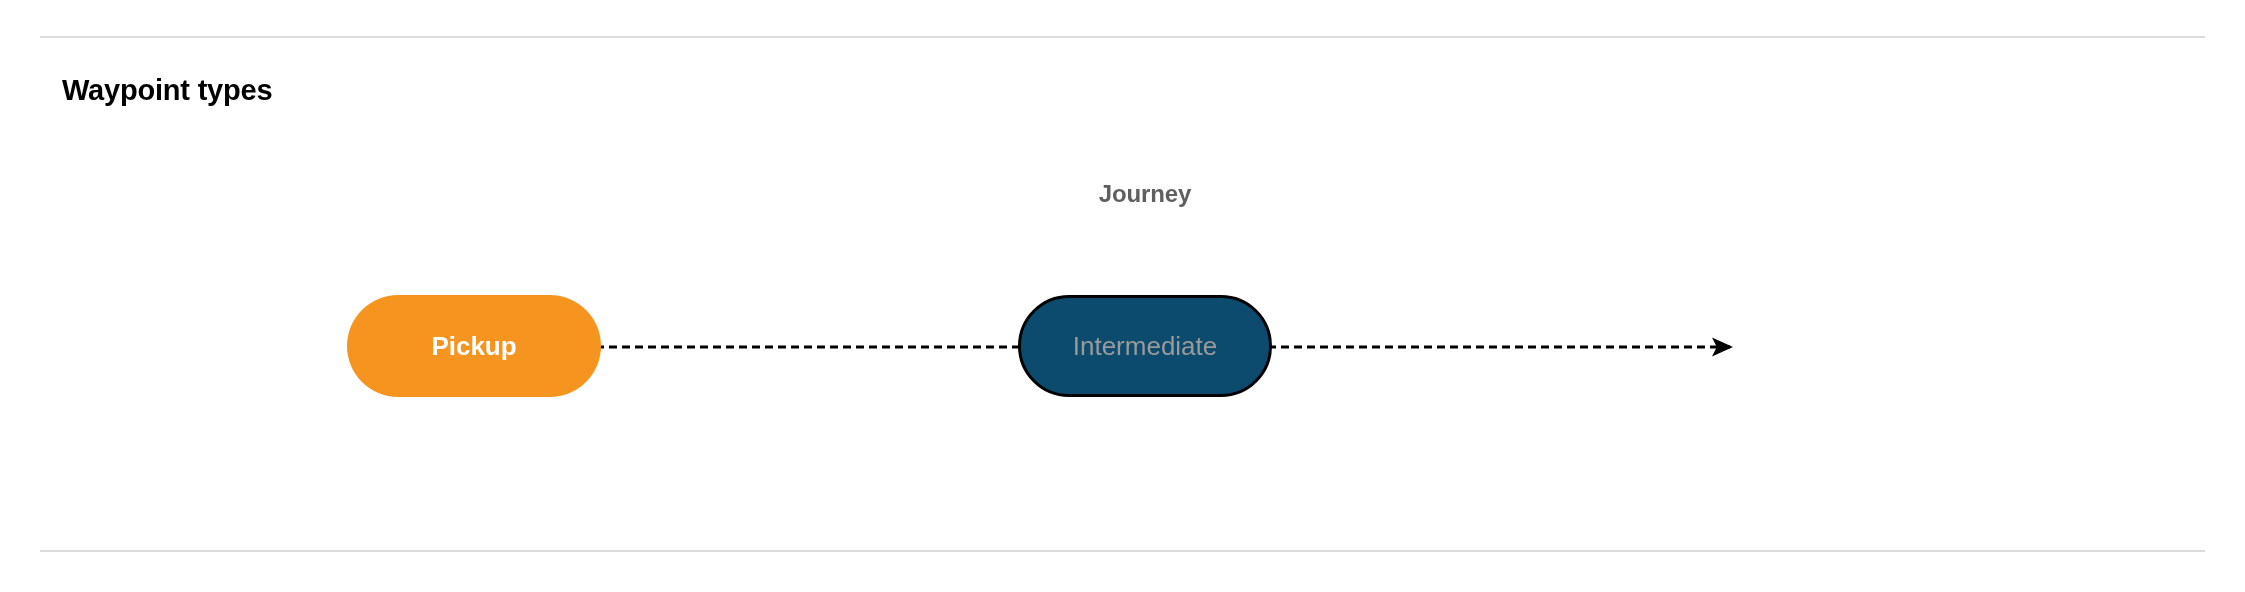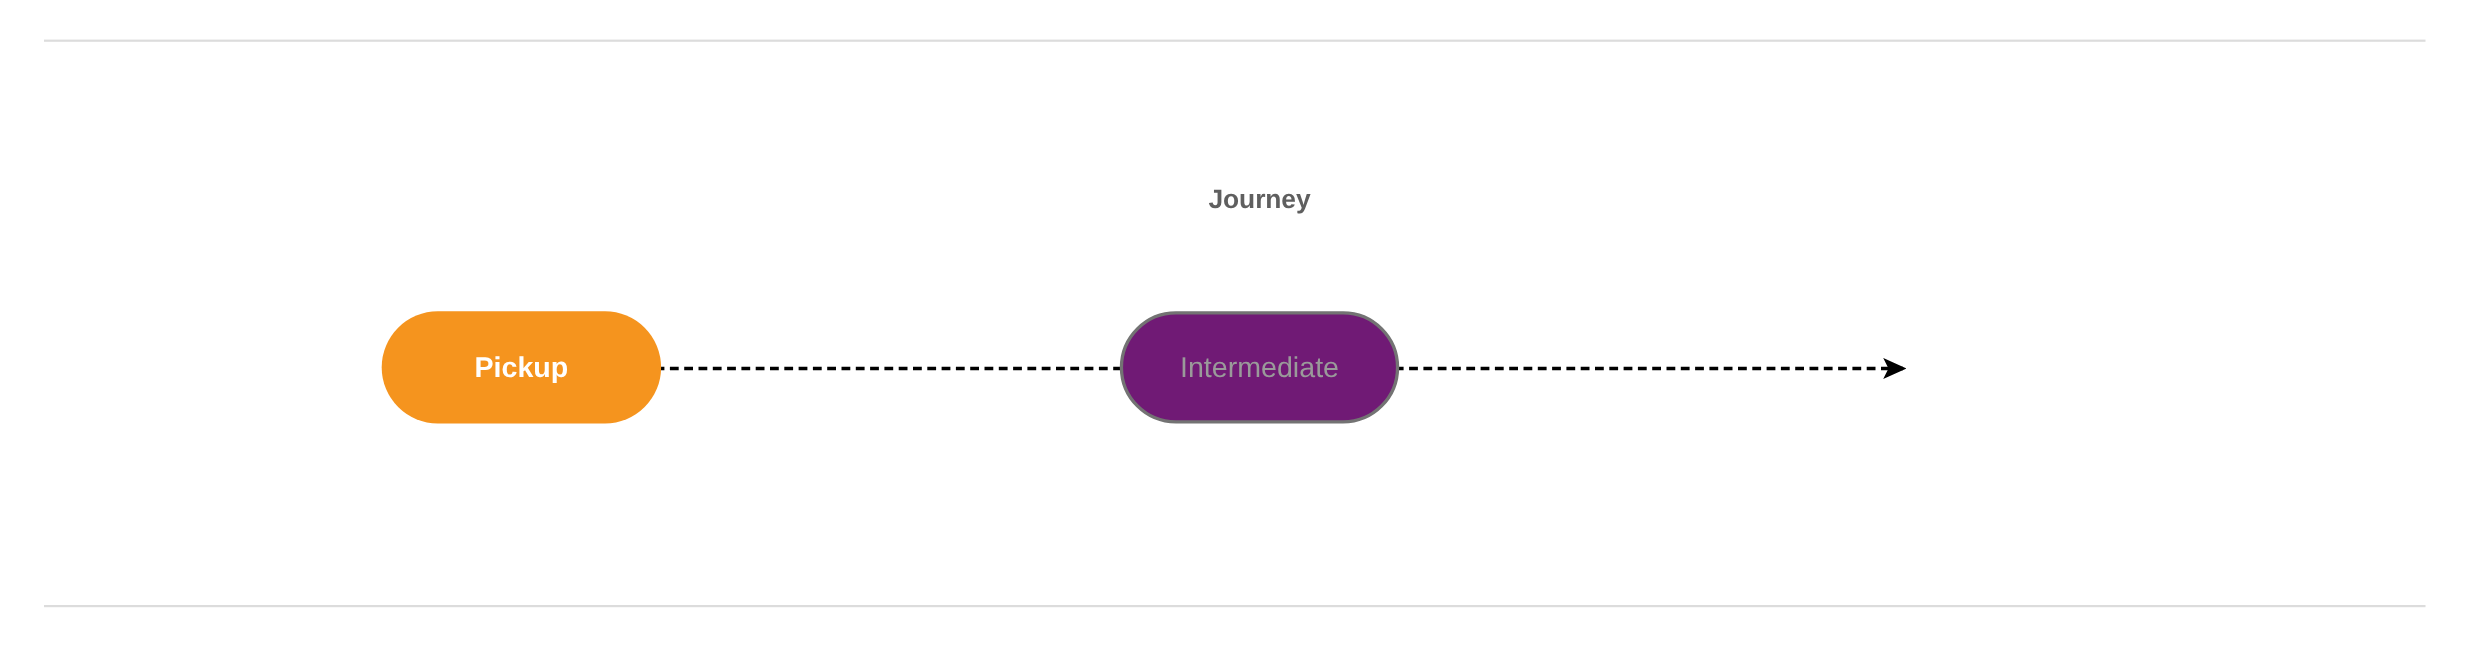--- a/index.html
+++ b/index.html
@@ -41,21 +41,21 @@
     font-weight: 700;
     color: #000000;
     letter-spacing: -0.2px;
     white-space: nowrap;
   }
 
   
   .diagram {
     position: absolute;
     left: 0;
-    top: 0;
+    top: 12px;
     width: 2245px;
     height: 439px;
   }
 
   .journey-label {
     position: absolute;
     left: 1018px;
     top: 168px;
     width: 254px;
     text-align: center;
@@ -81,22 +81,22 @@
     white-space: nowrap;
   }
 
   .node-terminal {
     background: #f5941e;
     color: #ffffff;
     font-weight: 700;
   }
 
   .node-intermediate {
-    background: #701a75;
-    border: 3px solid #737373;
+    background: #0c4a6e;
+    border: 3px solid #000000;
     color: #9a9a9a;
     font-weight: 400;
   }
 
   .node-pickup       { left: 347px; }
   .node-intermediate { left: 1018px; }
   .node-dropoff      { left: 1748px; }
 
   
   .connector {
@@ -107,20 +107,21 @@
   .connector-1 { left: 596px;  width: 426px; }
   .connector-2 { left: 1268px; width: 484px; }
 </style>
 </head>
 <body>
 
 <div class="page">
 
   <div class="rule rule-top"></div>
 
+  <div class="section-title">Waypoint types</div>
 
   <div class="diagram">
 
     <div class="journey-label">Journey</div>
 
     <svg class="connector connector-1" viewBox="0 0 426 34" preserveAspectRatio="none">
       <line x1="0" y1="17" x2="426" y2="17" stroke="#000000" stroke-width="3" stroke-dasharray="8 5"></line>
     </svg>
 
     <svg class="connector connector-2" viewBox="0 0 484 34" preserveAspectRatio="none">

